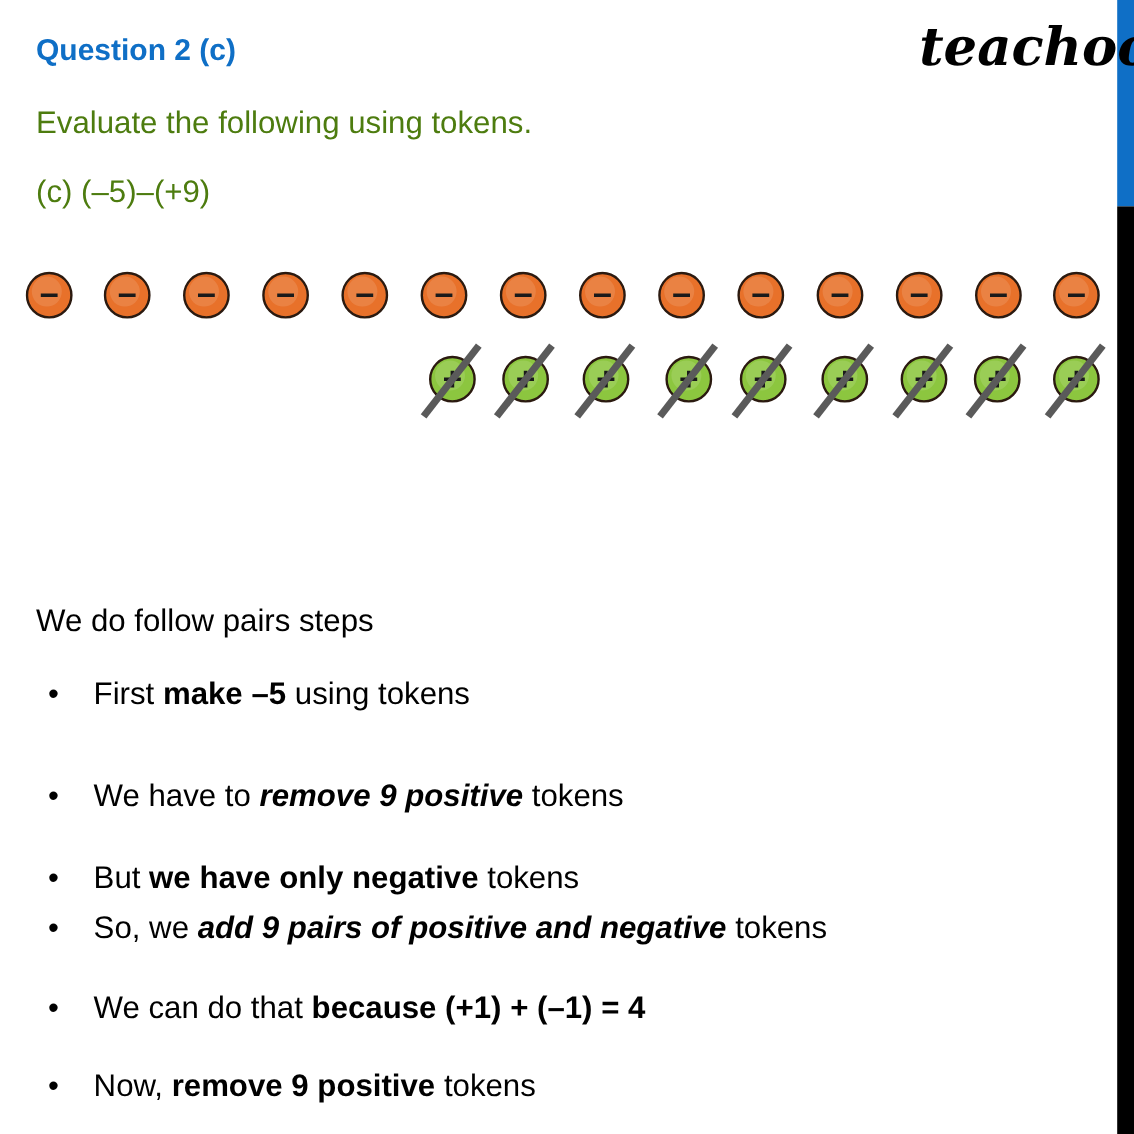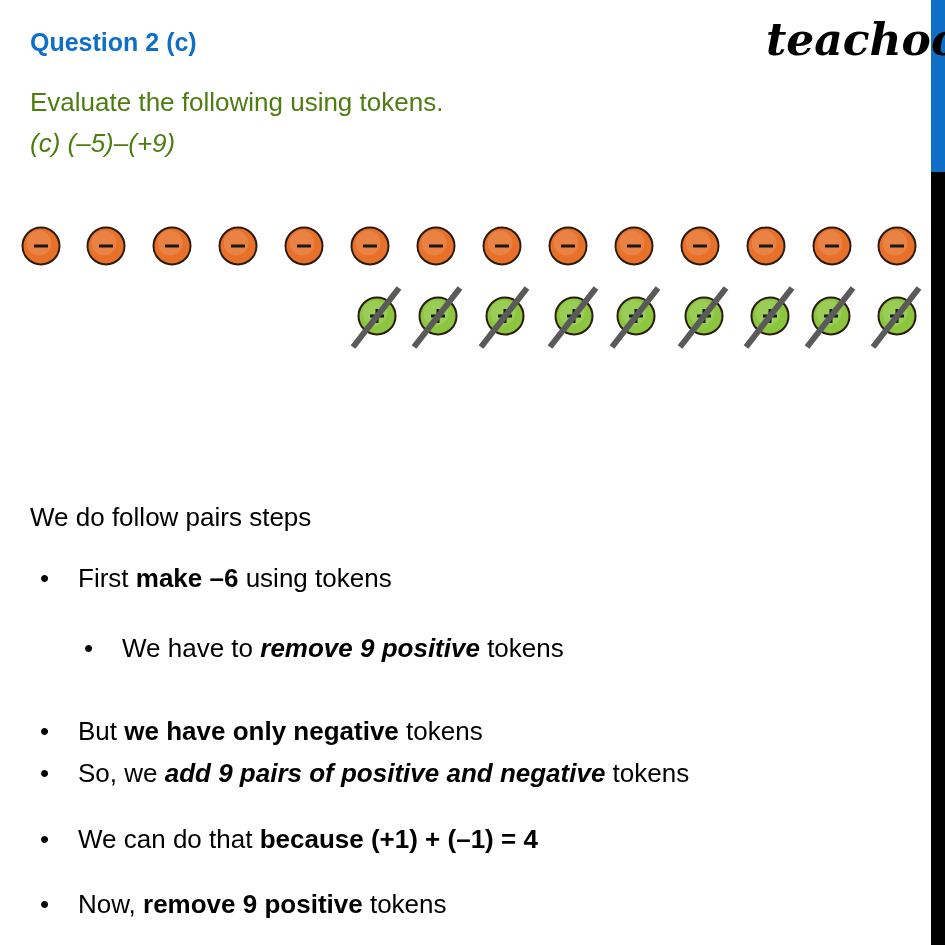--- a/index.html
+++ b/index.html
@@ -24,21 +24,21 @@
     .bi { font-weight: bold; font-style: italic; }
   </style>
 </head>
 <body>
 
 <div class="side-bar-blue"></div>
 <div class="side-bar-black"></div>
 
 <div class="q-title">Question 2 (c)</div>
 <div class="q-line" style="top:87px;">Evaluate the following using tokens.</div>
-<div class="q-line" style="top:128px;font-style:italic;">(c) (–5)–(+9)</div>
+<div class="q-line" style="top:144px;">(c) (–5)–(+9)</div>
 <div class="logo">teachoo</div>
 
 <div id="token-area">
     <div class="token" style="width: 40px; height: 40px; left: 21px; top: 226px;"><svg width="40" height="40" viewBox="0 0 40 40">
         <circle cx="20" cy="20" r="18.5" fill="#e8712a" stroke="#2b1a10" stroke-width="2"></circle>
         <circle cx="18" cy="17" r="12.5" fill="rgba(255,255,255,0.12)"></circle>
         <line x1="13" x2="27" y1="20" y2="20" stroke="#1a1a1a" stroke-width="3"></line>
       </svg></div>
     <div class="token" style="width: 40px; height: 40px; left: 86px; top: 226px;"><svg width="40" height="40" viewBox="0 0 40 40">
         <circle cx="20" cy="20" r="18.5" fill="#e8712a" stroke="#2b1a10" stroke-width="2"></circle>
@@ -165,19 +165,19 @@
         <circle cx="35" cy="35" r="18.5" fill="#8cc63f" stroke="#2b1a10" stroke-width="2"></circle>
         <circle cx="33" cy="32" r="12.5" fill="rgba(255,255,255,0.12)"></circle>
         <line x1="28" x2="42" y1="35" y2="35" stroke="#1a1a1a" stroke-width="3"></line>
         <line x1="35" x2="35" y1="28" y2="42" stroke="#1a1a1a" stroke-width="3"></line>
         <line x1="11" y1="66" x2="57" y2="7" stroke="#5a5a5a" stroke-width="6"></line>
       </svg></div>
   </div>
 
 <div class="steps-intro">We do follow pairs steps</div>
 <div id="steps-list">
-    <div class="step" style="top: 563px;"><span class="bullet">•</span><span>First </span><span class="b">make –6</span><span> using tokens</span></div>
-    <div class="step" style="top: 633px; margin-left: 44px;"><span class="bullet">•</span><span>We have to </span><span class="bi">remove 9 positive</span><span> tokens</span></div>
+    <div class="step" style="top: 563px;"><span class="bullet">•</span><span>First </span><span class="b">make –5</span><span> using tokens</span></div>
+    <div class="step" style="top: 648px;"><span class="bullet">•</span><span>We have to </span><span class="bi">remove 9 positive</span><span> tokens</span></div>
     <div class="step" style="top: 716px;"><span class="bullet">•</span><span>But </span><span class="b">we have only negative</span><span> tokens</span></div>
     <div class="step" style="top: 758px;"><span class="bullet">•</span><span>So, we </span><span class="bi">add 9 pairs of positive and negative</span><span> tokens</span></div>
     <div class="step" style="top: 824px;"><span class="bullet">•</span><span>We can do that </span><span class="b">because (+1) + (–1) = 4</span></div>
     <div class="step" style="top: 889px;"><span class="bullet">•</span><span>Now, </span><span class="b">remove 9 positive</span><span> tokens</span></div>
   </div>
 
 </body></html>

